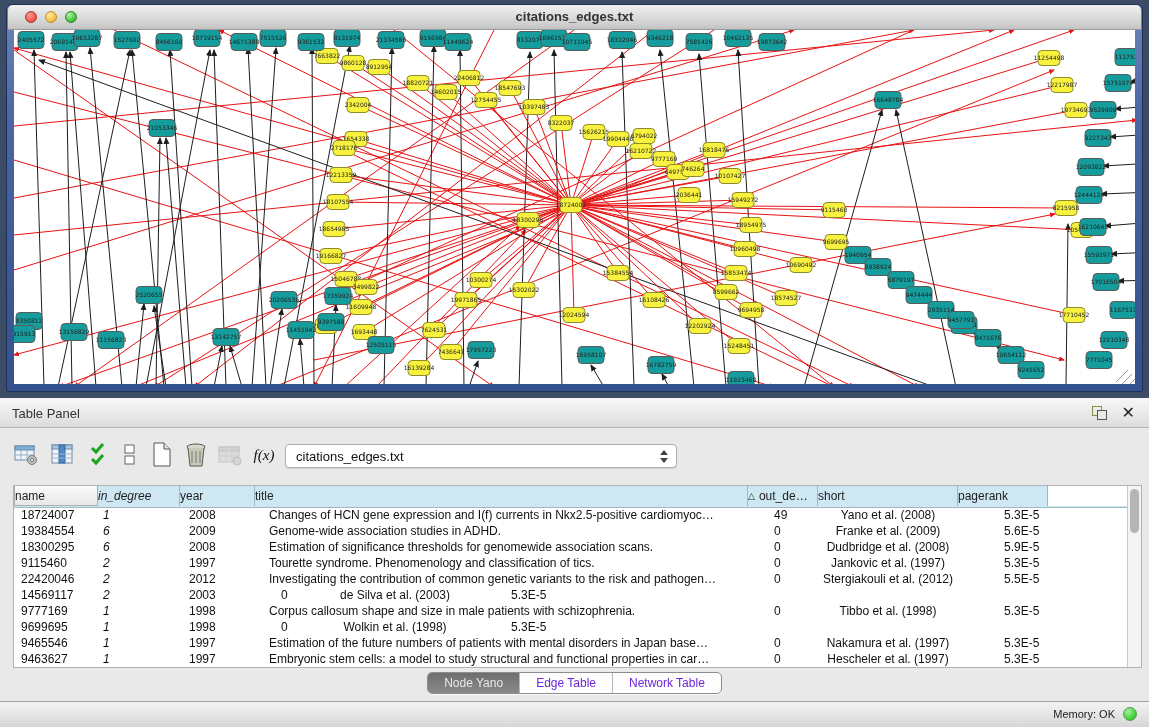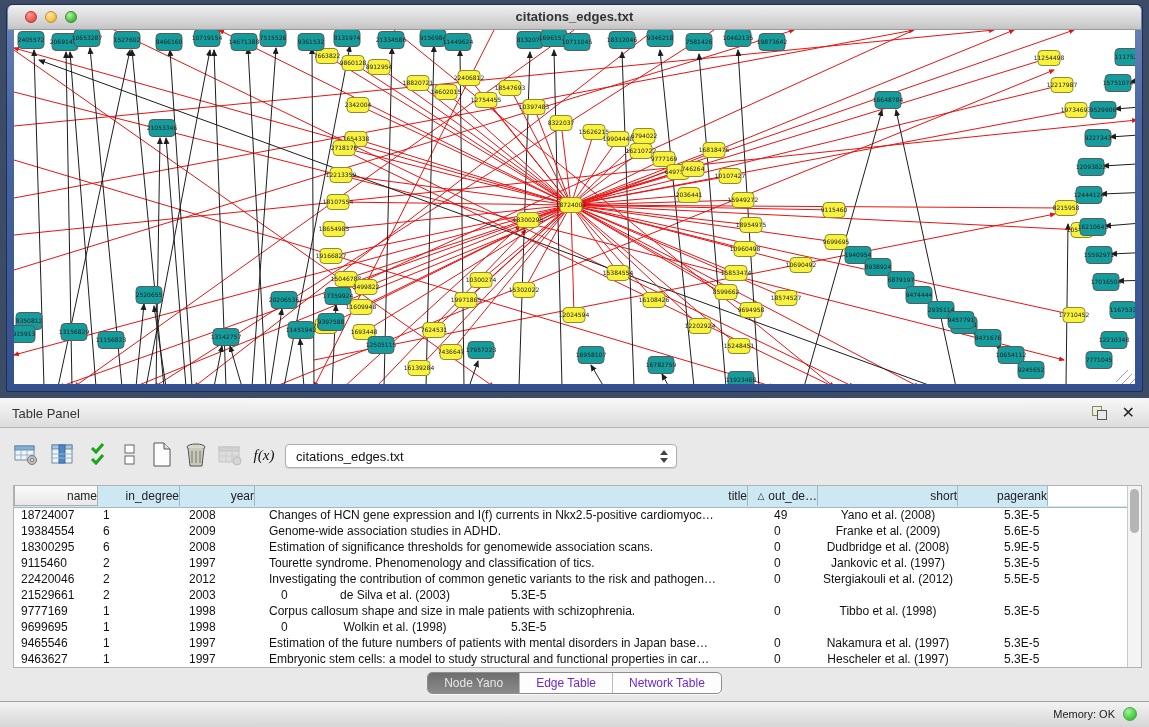--- a/index.html
+++ b/index.html
@@ -48,24 +48,24 @@
     border:1px solid #aeaeae;border-radius:4px;box-sizing:border-box;box-shadow:0 1px 1px rgba(0,0,0,.1);}
   .table-select .val{position:absolute;left:10px;top:4px;font-size:13px;color:#111;}
   .stepper{position:absolute;right:8px;top:3px;width:10px;height:17px;}
   .stepper .up{position:absolute;left:2px;top:2px;width:0;height:0;border-left:4px solid transparent;border-right:4px solid transparent;border-bottom:5px solid #444;}
   .stepper .down{position:absolute;left:2px;bottom:2px;width:0;height:0;border-left:4px solid transparent;border-right:4px solid transparent;border-top:5px solid #444;}
 
   
   .table-region{position:absolute;left:13px;top:87px;width:1129px;height:183px;background:#fff;border:1px solid #b2b2b2;box-sizing:border-box;}
   .thead{position:absolute;left:0;top:0;right:14px;height:21px;display:flex;background:#cde7f3;border-bottom:1px solid #9fb8c4;}
   .th{height:20px;box-sizing:border-box;border-right:1px solid #9fb8c4;background:#cde7f3;
-    font-size:12px;color:#222;display:flex;align-items:center;justify-content:flex-end;cursor:pointer;}
+    font-size:12px;color:#222;display:flex;align-items:center;justify-content:flex-start;cursor:pointer;}
   .th.sel{background:linear-gradient(180deg,#fbfbfb,#e8e8e8);border:1px solid #adadad;border-top:none;}
   .th .sort{margin-right:4px;font-size:9px;color:#222;}
-  .c0{width:84px;}.c1{width:82px;}.c2{width:75px;}.c3{width:493px;}.c4{width:70px;}.c5{width:140px;}.c6{width:90px;}
+  .c0{width:84px;}.c1{width:82px;font-style:italic;}.c2{width:75px;}.c3{width:493px;}.c4{width:70px;}.c5{width:140px;}.c6{width:90px;}
   .th.cfill{flex:1;border-right:none;background:#fff;}
   .tbody{position:absolute;left:0;top:21px;right:14px;bottom:0;overflow:hidden;}
   .tr{display:flex;height:16px;}
   .td{height:16px;font-size:12px;line-height:16px;color:#111;box-sizing:border-box;white-space:nowrap;overflow:hidden;}
   .td.c0{padding-left:7px;}
   .td.c1{padding-left:5px;}
   .td.c2{padding-left:9px;}
   .td.c3{padding-left:14px;}
   .td.c4{padding-left:26px;}
   .td.c5{text-align:center;}
@@ -883,21 +883,21 @@
           <div class="tr">
             <div class="td c0">22420046</div>
             <div class="td c1">2</div>
             <div class="td c2">2012</div>
             <div class="td c3">Investigating the contribution of common genetic variants to the risk and pathogen…</div>
             <div class="td c4">0</div>
             <div class="td c5">Stergiakouli et al. (2012)</div>
             <div class="td c6">5.5E-5</div>
           </div>
           <div class="tr">
-            <div class="td c0">21529661</div>
+            <div class="td c0">14569117</div>
             <div class="td c1">2</div>
             <div class="td c2">2003</div>
             <div class="td c4">0</div>
             <div class="td c5">de Silva et al. (2003)</div>
             <div class="td c6">5.3E-5</div>
           </div>
           <div class="tr">
             <div class="td c0">9777169</div>
             <div class="td c1">1</div>
             <div class="td c2">1998</div>

